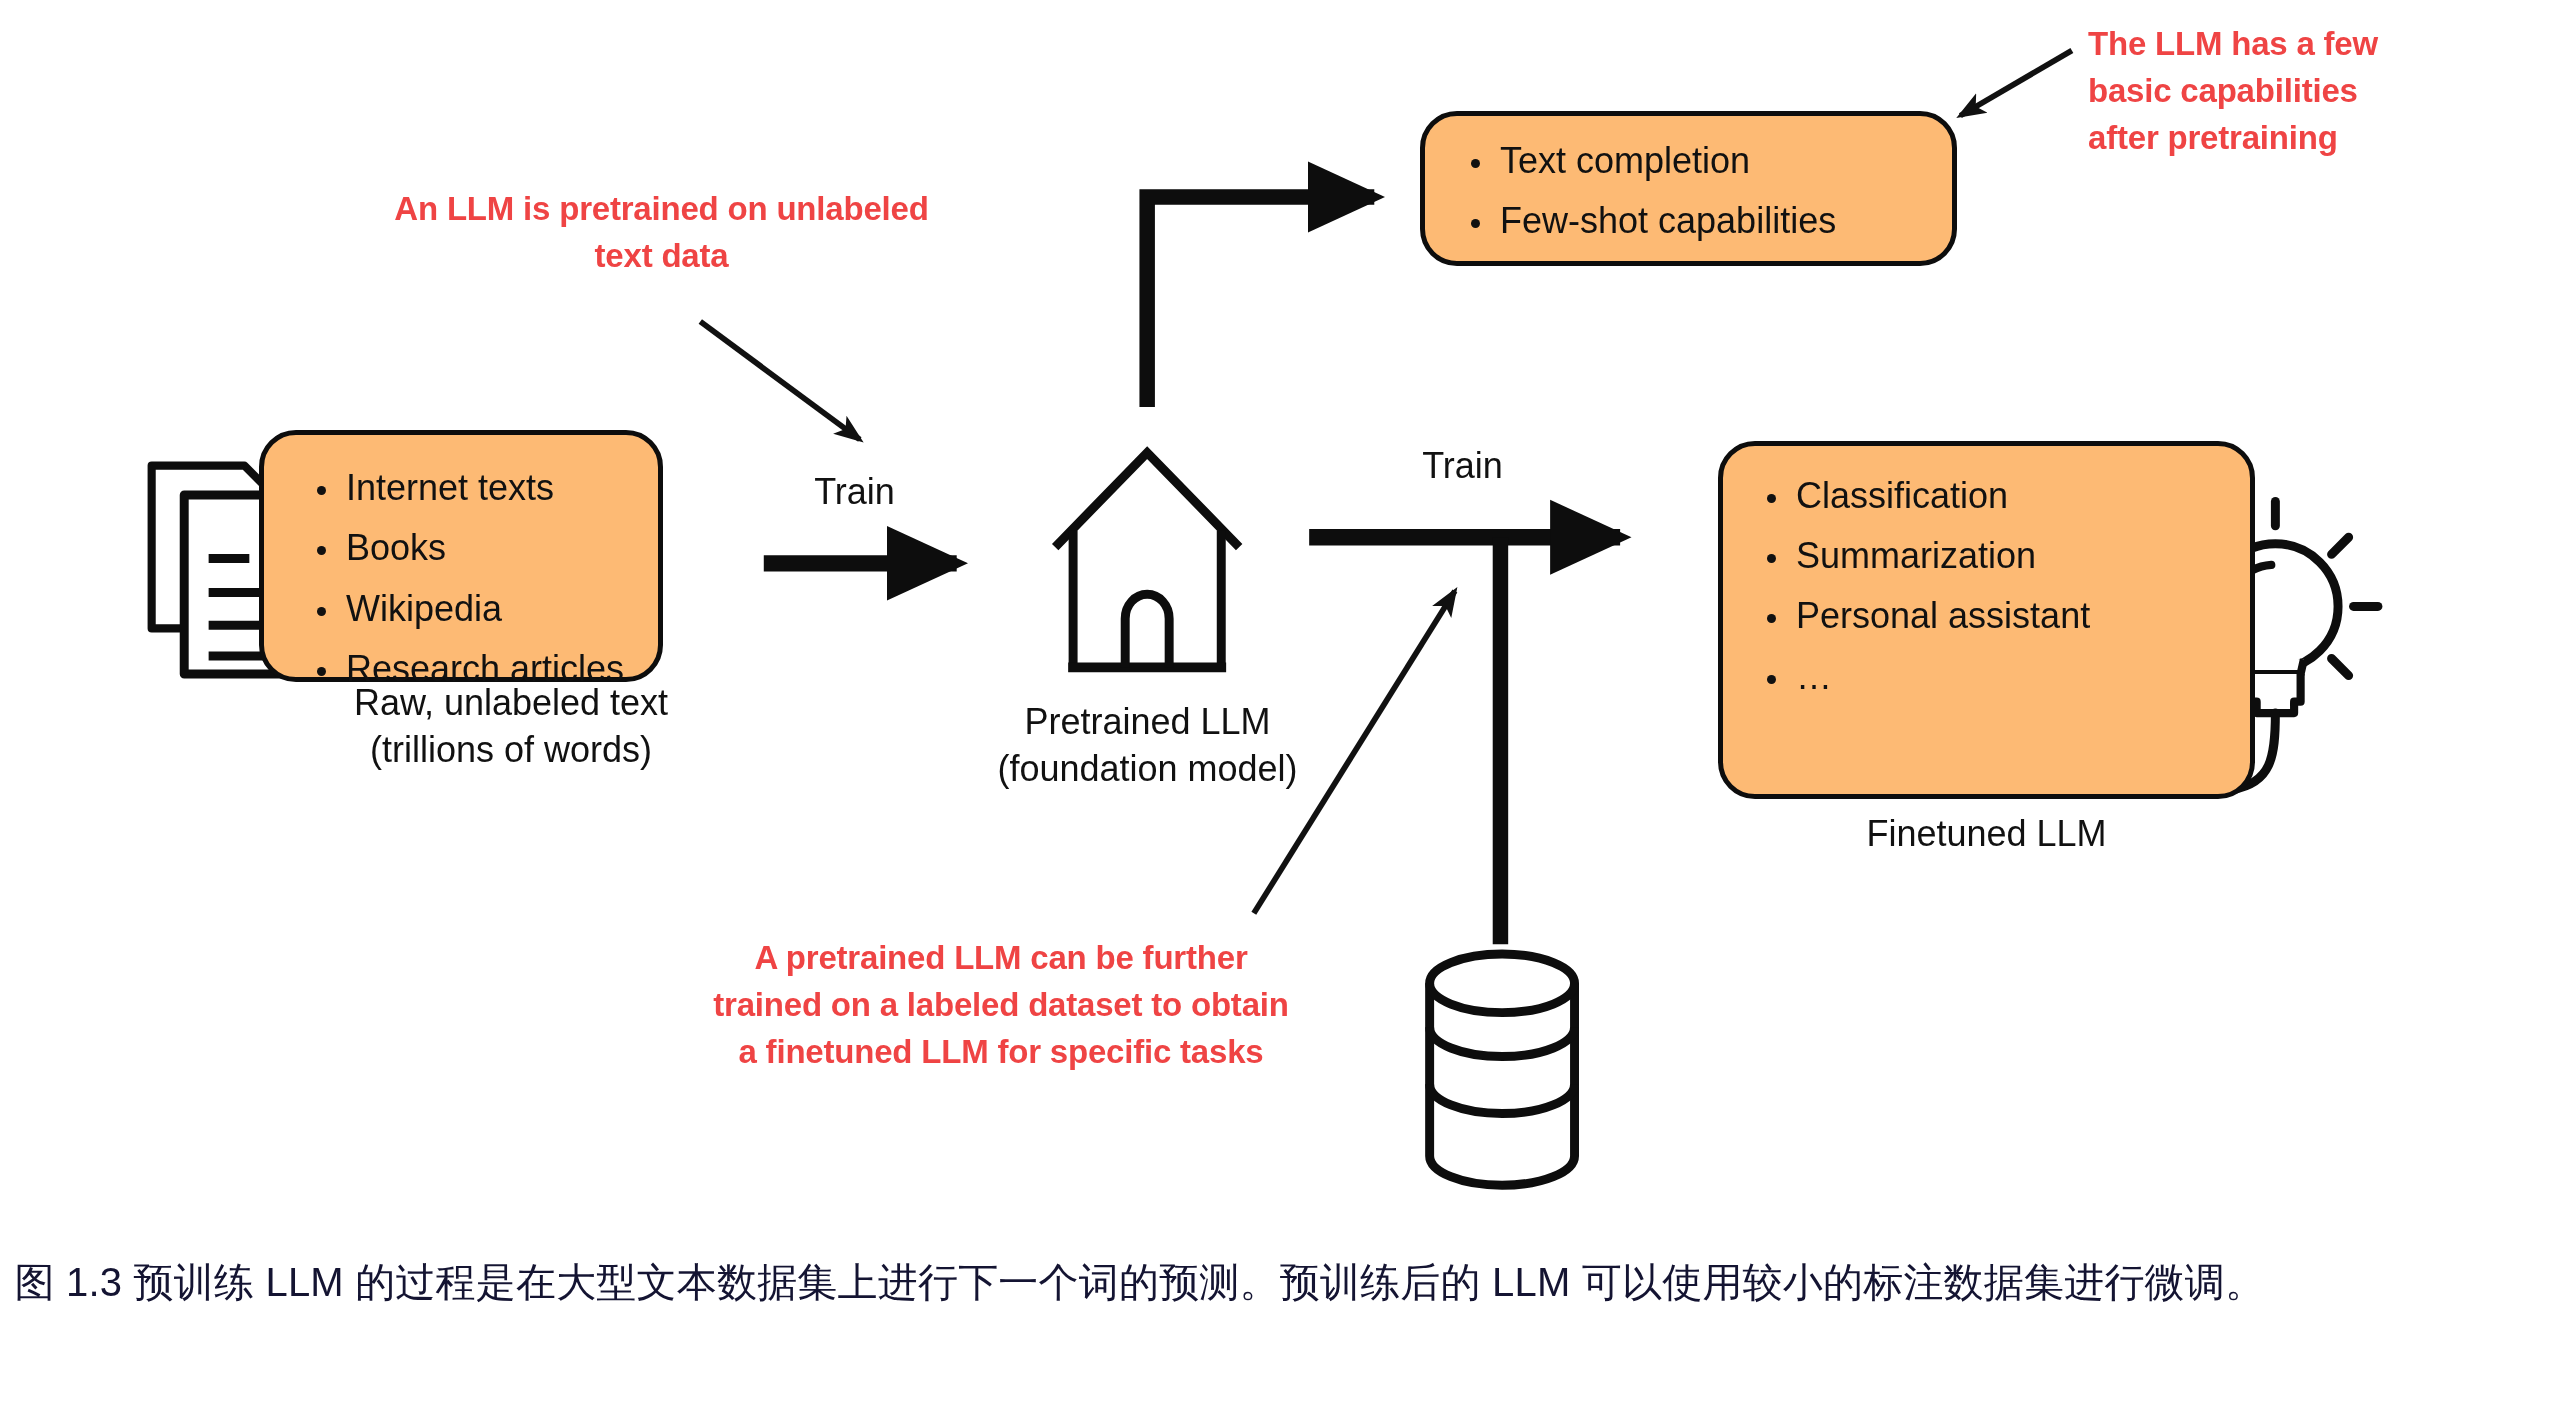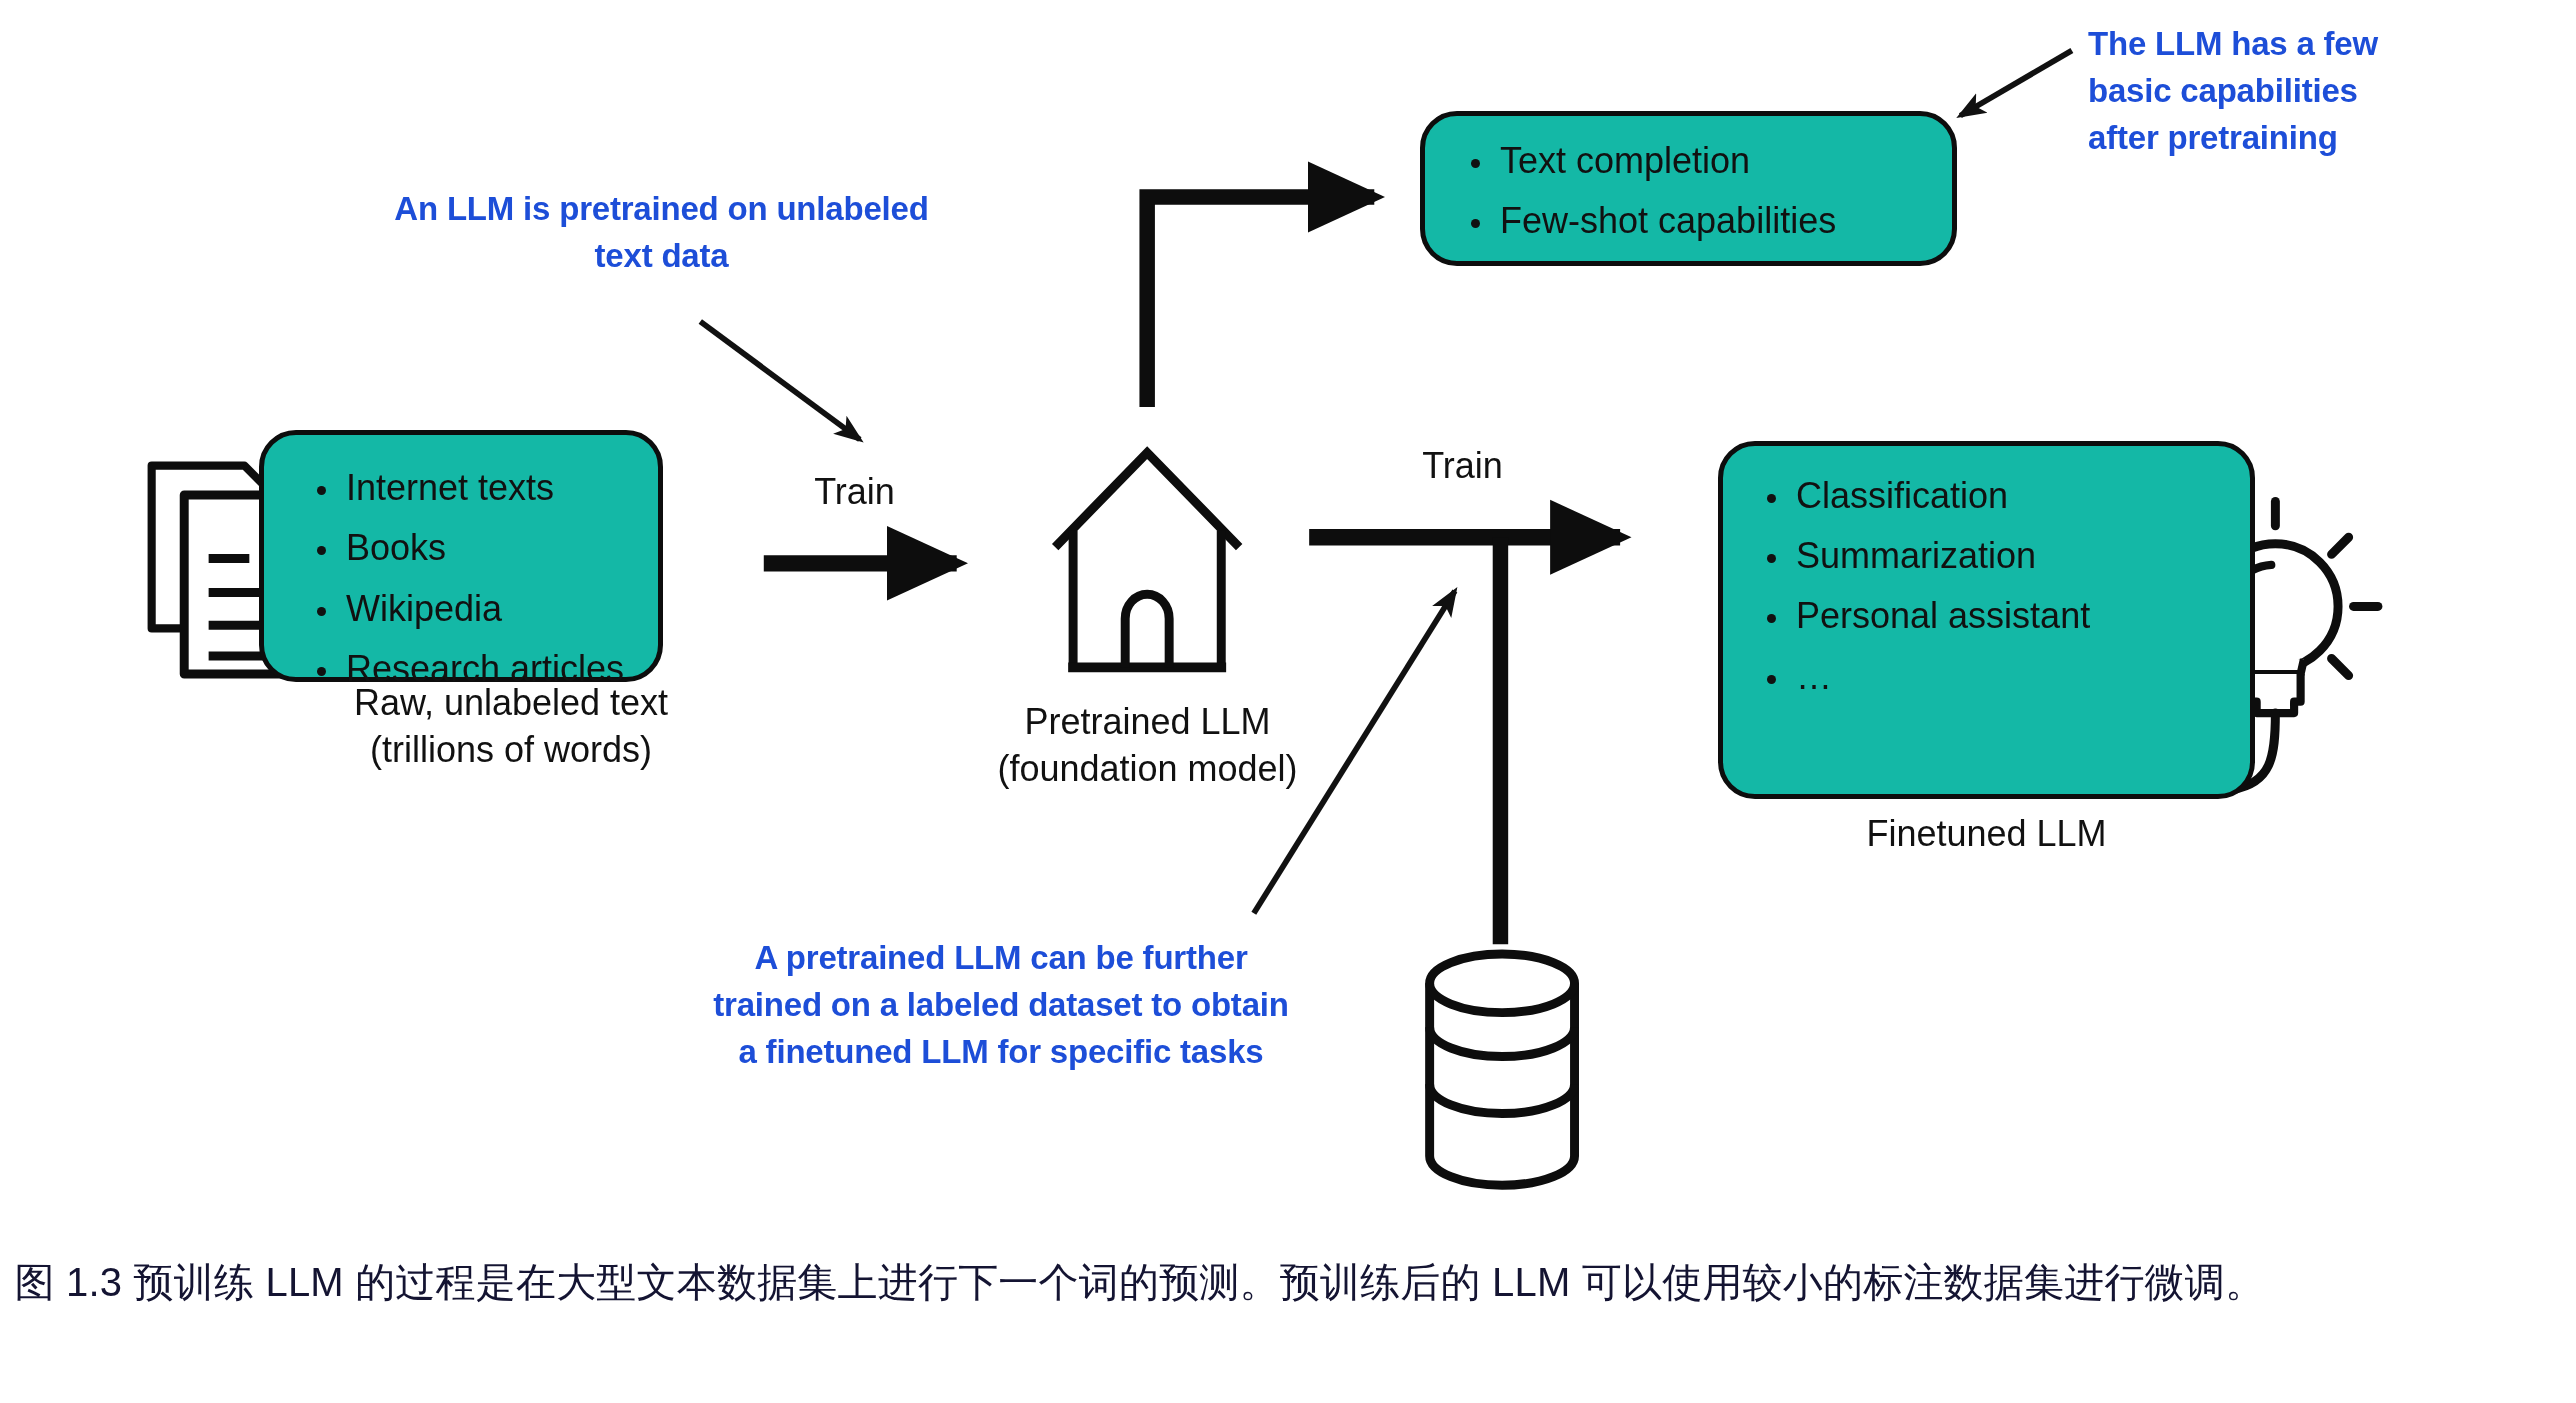--- a/index.html
+++ b/index.html
@@ -31,21 +31,21 @@
   .abs{position:absolute;}
 
   
   .anno{
     font-family:"Liberation Sans Narrow","Liberation Sans", sans-serif;
     font-weight:bold;
     font-size:33px;
     line-height:1.42;
     letter-spacing:-0.2px;
     text-align:center;
-    color:#1d4ed8;
+    color:#ef4444;
     white-space:pre-line;
   }
   
   .plain{
     font-family:"Liberation Sans", sans-serif;
     font-weight:400;
     font-size:36px;
     line-height:1.3;
     color:#111;
   }
@@ -71,21 +71,21 @@
     width:9px; height:9px;
     border-radius:50%;
     background:#111;
   }
 
   
   .rbox{
     position:absolute;
     border:5.7px solid #0d0d0d;
     border-radius:37px;
-    background:#14b8a6;
+    background:#fdba74;
     box-sizing:border-box;
   }
 
   
   #caption{
     position:absolute;
     left:6.5px;
     top:1254px;
     width:2565px;
     font-family:"Liberation Sans", sans-serif;

